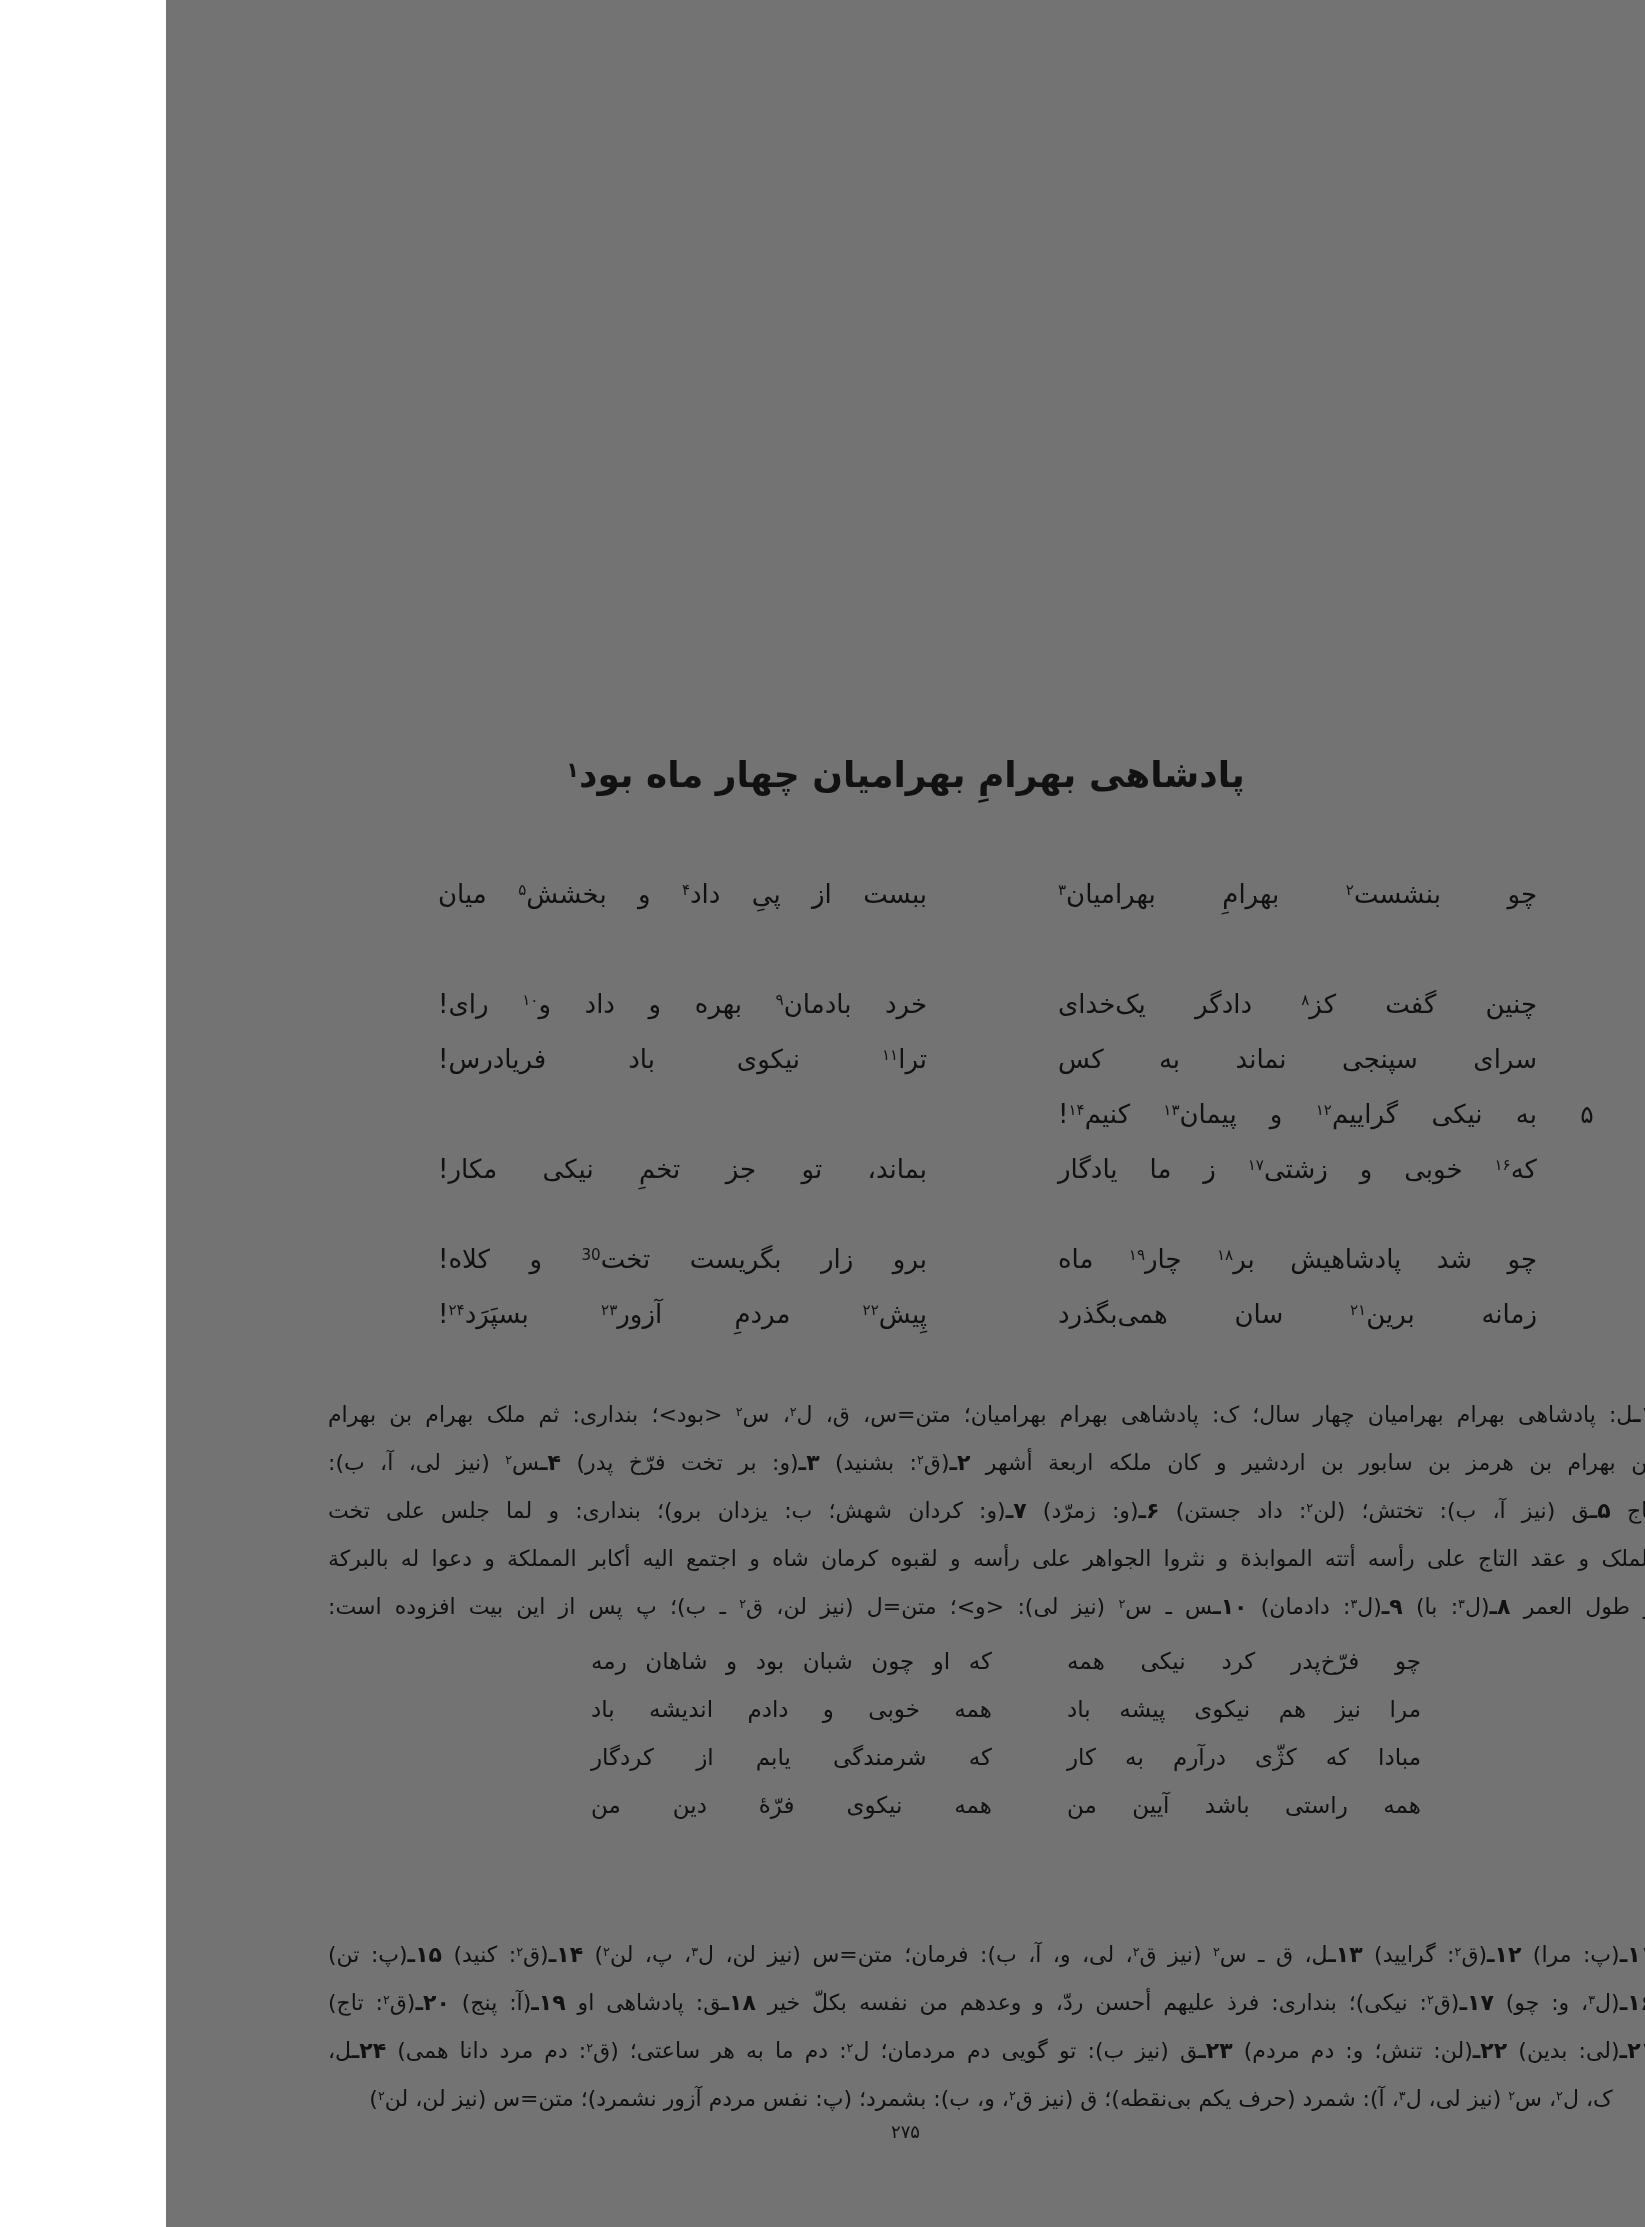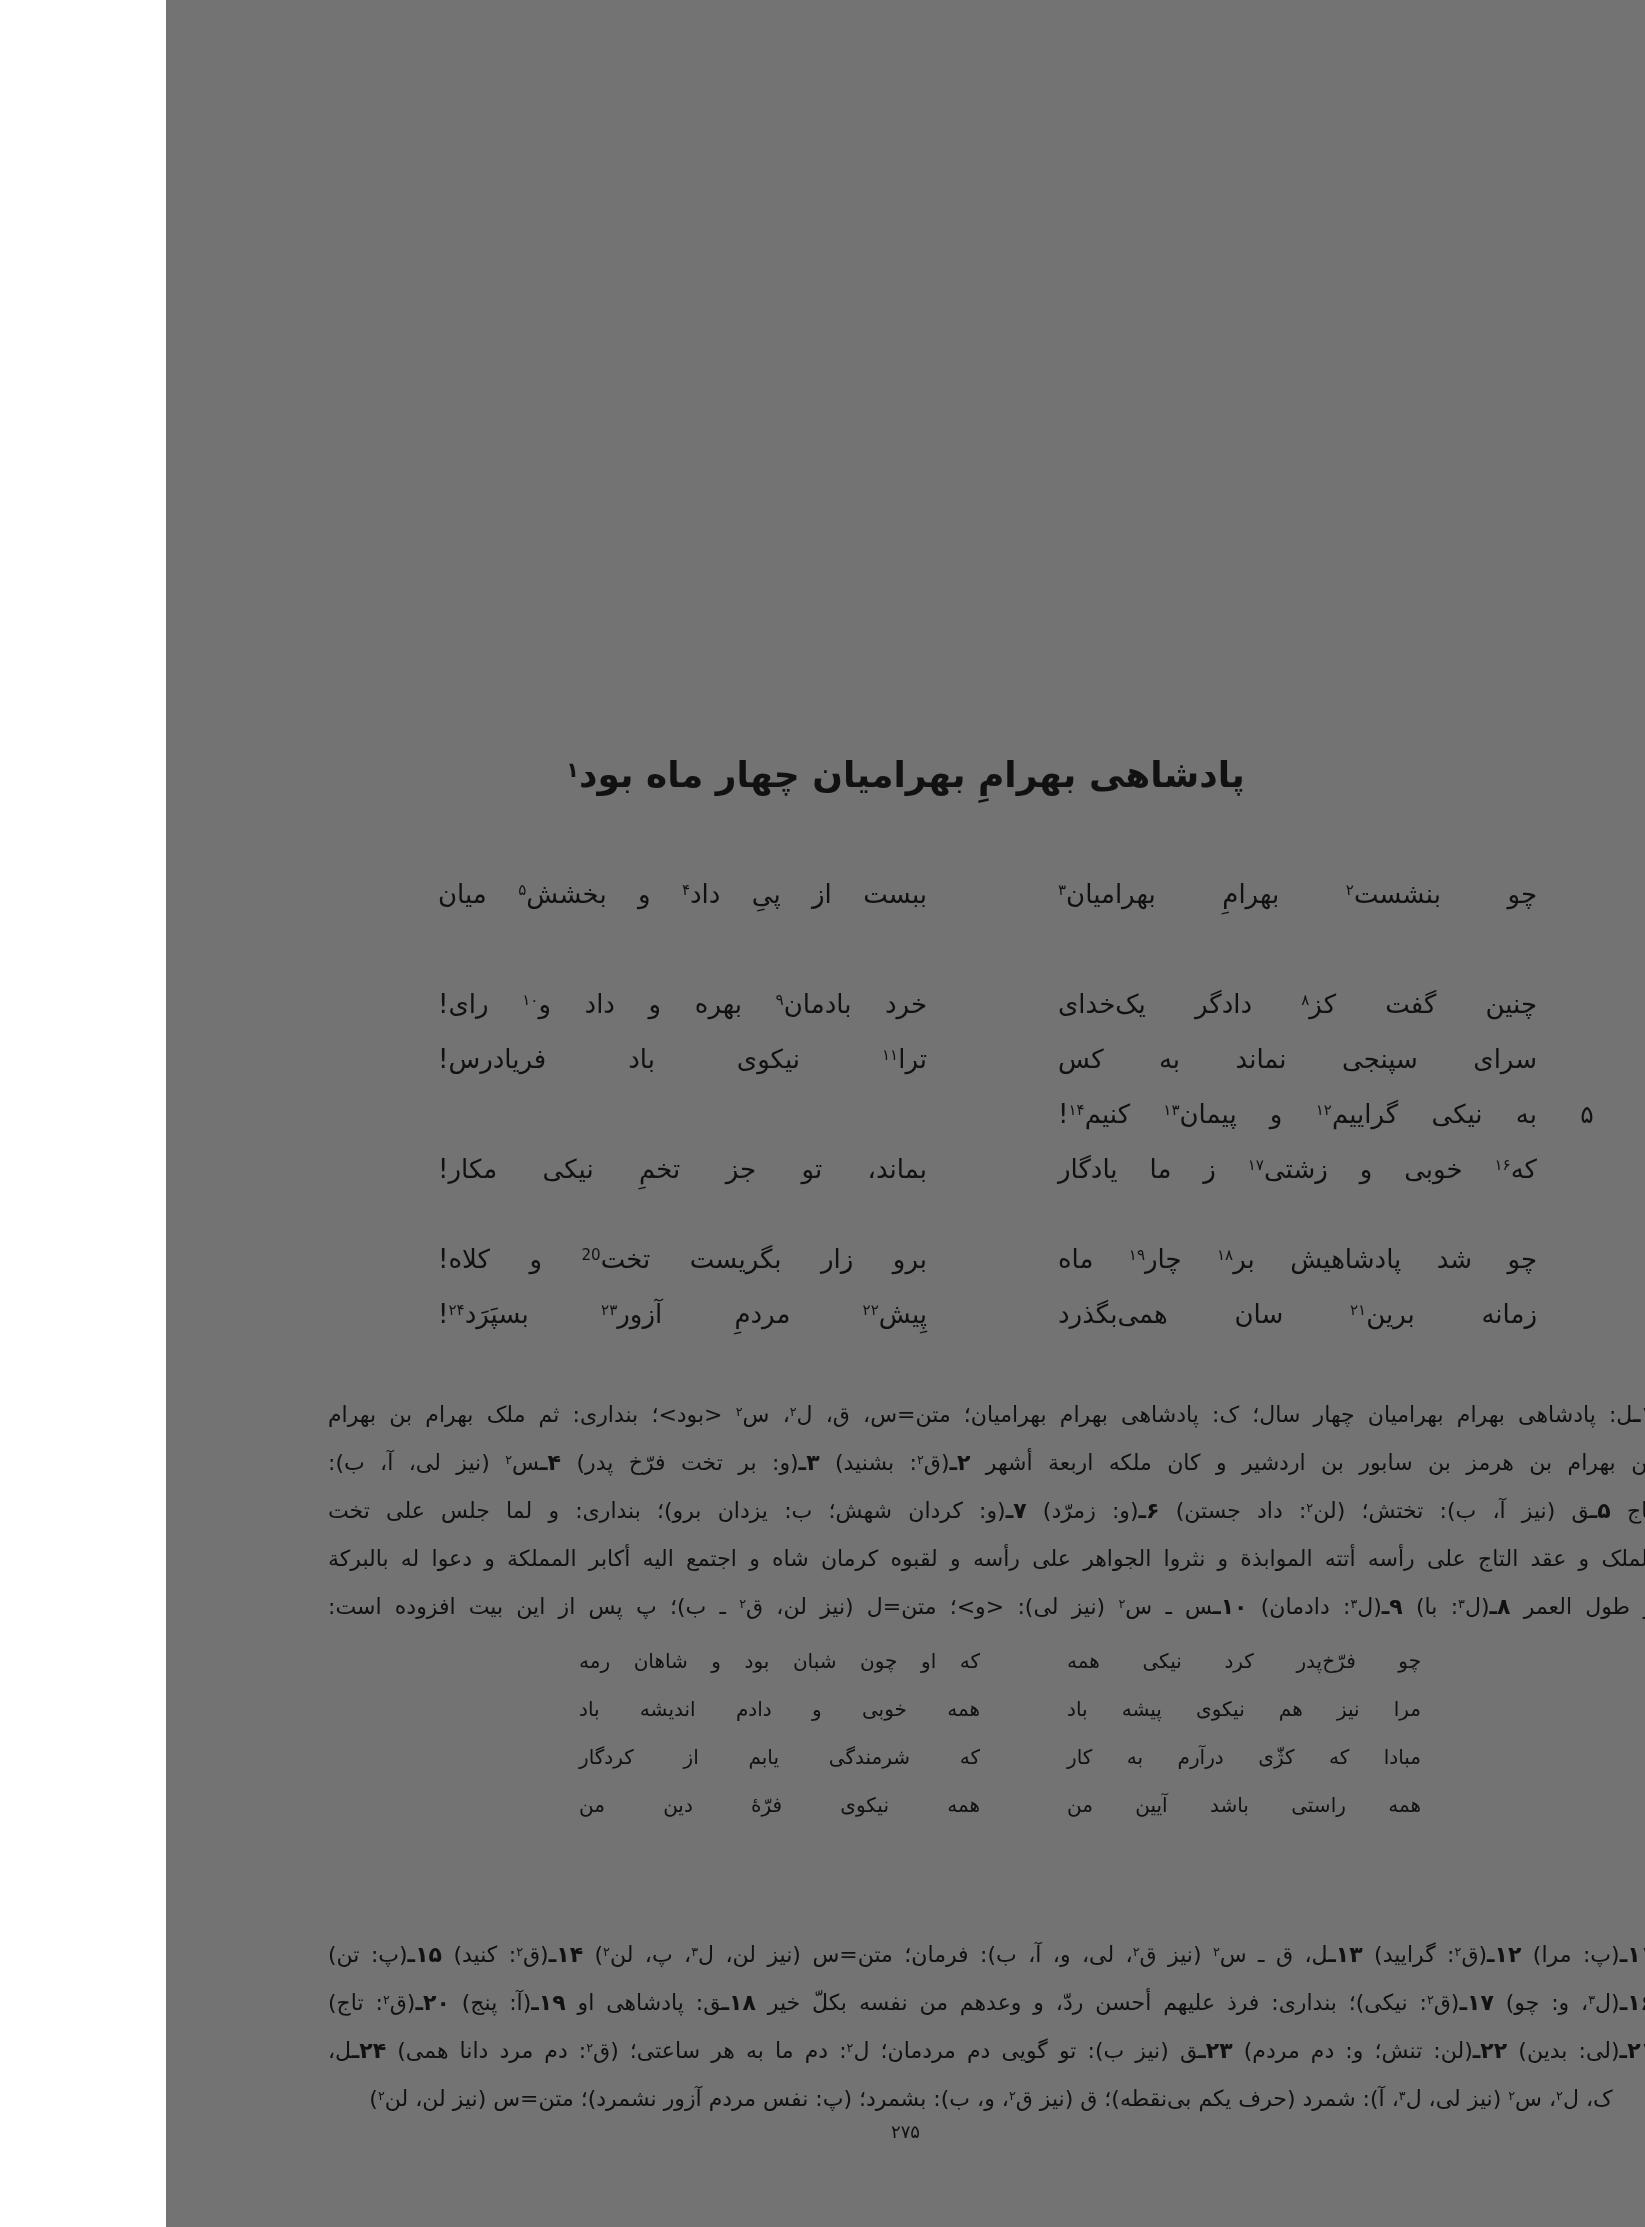--- a/index.html
+++ b/index.html
@@ -58,22 +58,22 @@
   .fn-line.center { text-align:center; text-align-last:center; }
 
   .inserted-verses {
     position:absolute; left:413px; top:1637px; width:842px;
   }
   .iv-row {
     height:48px;
     display:flex; justify-content:space-between; align-items:center;
   }
   .iv-hem {
-    font-size:20px; line-height:36px;
-    text-align:justify; text-align-last:justify;
+    font-size:23px; line-height:36px;
+    text-align:justify; text-align-last:justify;margin-left:12px;
   }
   .iv-hem.right { width:354px; }
   .iv-hem.left  { width:401px; }
 
   .page-number {
     position:absolute; top:2106px; left:0; right:0;
     height:51px; line-height:51px;
     text-align:center; font-size:18px;
   }
 </style>
@@ -106,21 +106,21 @@
       <div class="hemistich right">که<sup>۱۶</sup> خوبی و زشتی<sup>۱۷</sup> ز ما یادگار</div>
       <div class="hemistich left">بماند، تو جز تخمِ نیکی مکار!</div>
     </div>
   </div>
 
   <div class="verse-number">۵</div>
 
   <div class="stanza stanza-2">
     <div class="bayt">
       <div class="hemistich right">چو شد پادشاهیش بر<sup>۱۸</sup> چار<sup>۱۹</sup> ماه</div>
-      <div class="hemistich left">برو زار بگریست تخت<sup>20</sup> و کلاه!</div>
+      <div class="hemistich left">برو زار بگریست تخت<sup>30</sup> و کلاه!</div>
     </div>
     <div class="bayt">
       <div class="hemistich right">زمانه برین<sup>۲۱</sup> سان همی‌بگذرد</div>
       <div class="hemistich left">پِیش<sup>۲۲</sup> مردمِ آزور<sup>۲۳</sup> بسپَرَد<sup>۲۴</sup>!</div>
     </div>
   </div>
 
   <div class="fn-block fn-top">
     <div class="fn-line"><b>۱ـ</b>ل: پادشاهی بهرام بهرامیان چهار سال؛ ک: پادشاهی بهرام بهرامیان؛ متن=س، ق، ل<sup>۲</sup>، س<sup>۲</sup> &lt;بود&gt;؛ بنداری: ثم ملک بهرام بن بهرام</div>
     <div class="fn-line">بن بهرام بن هرمز بن سابور بن اردشیر و کان ملکه اربعة أشهر <b>۲ـ</b>(ق<sup>۲</sup>: بشنید) <b>۳ـ</b>(و: بر تخت فرّخ پدر) <b>۴ـ</b>س<sup>۲</sup> (نیز لی، آ، ب):</div>

